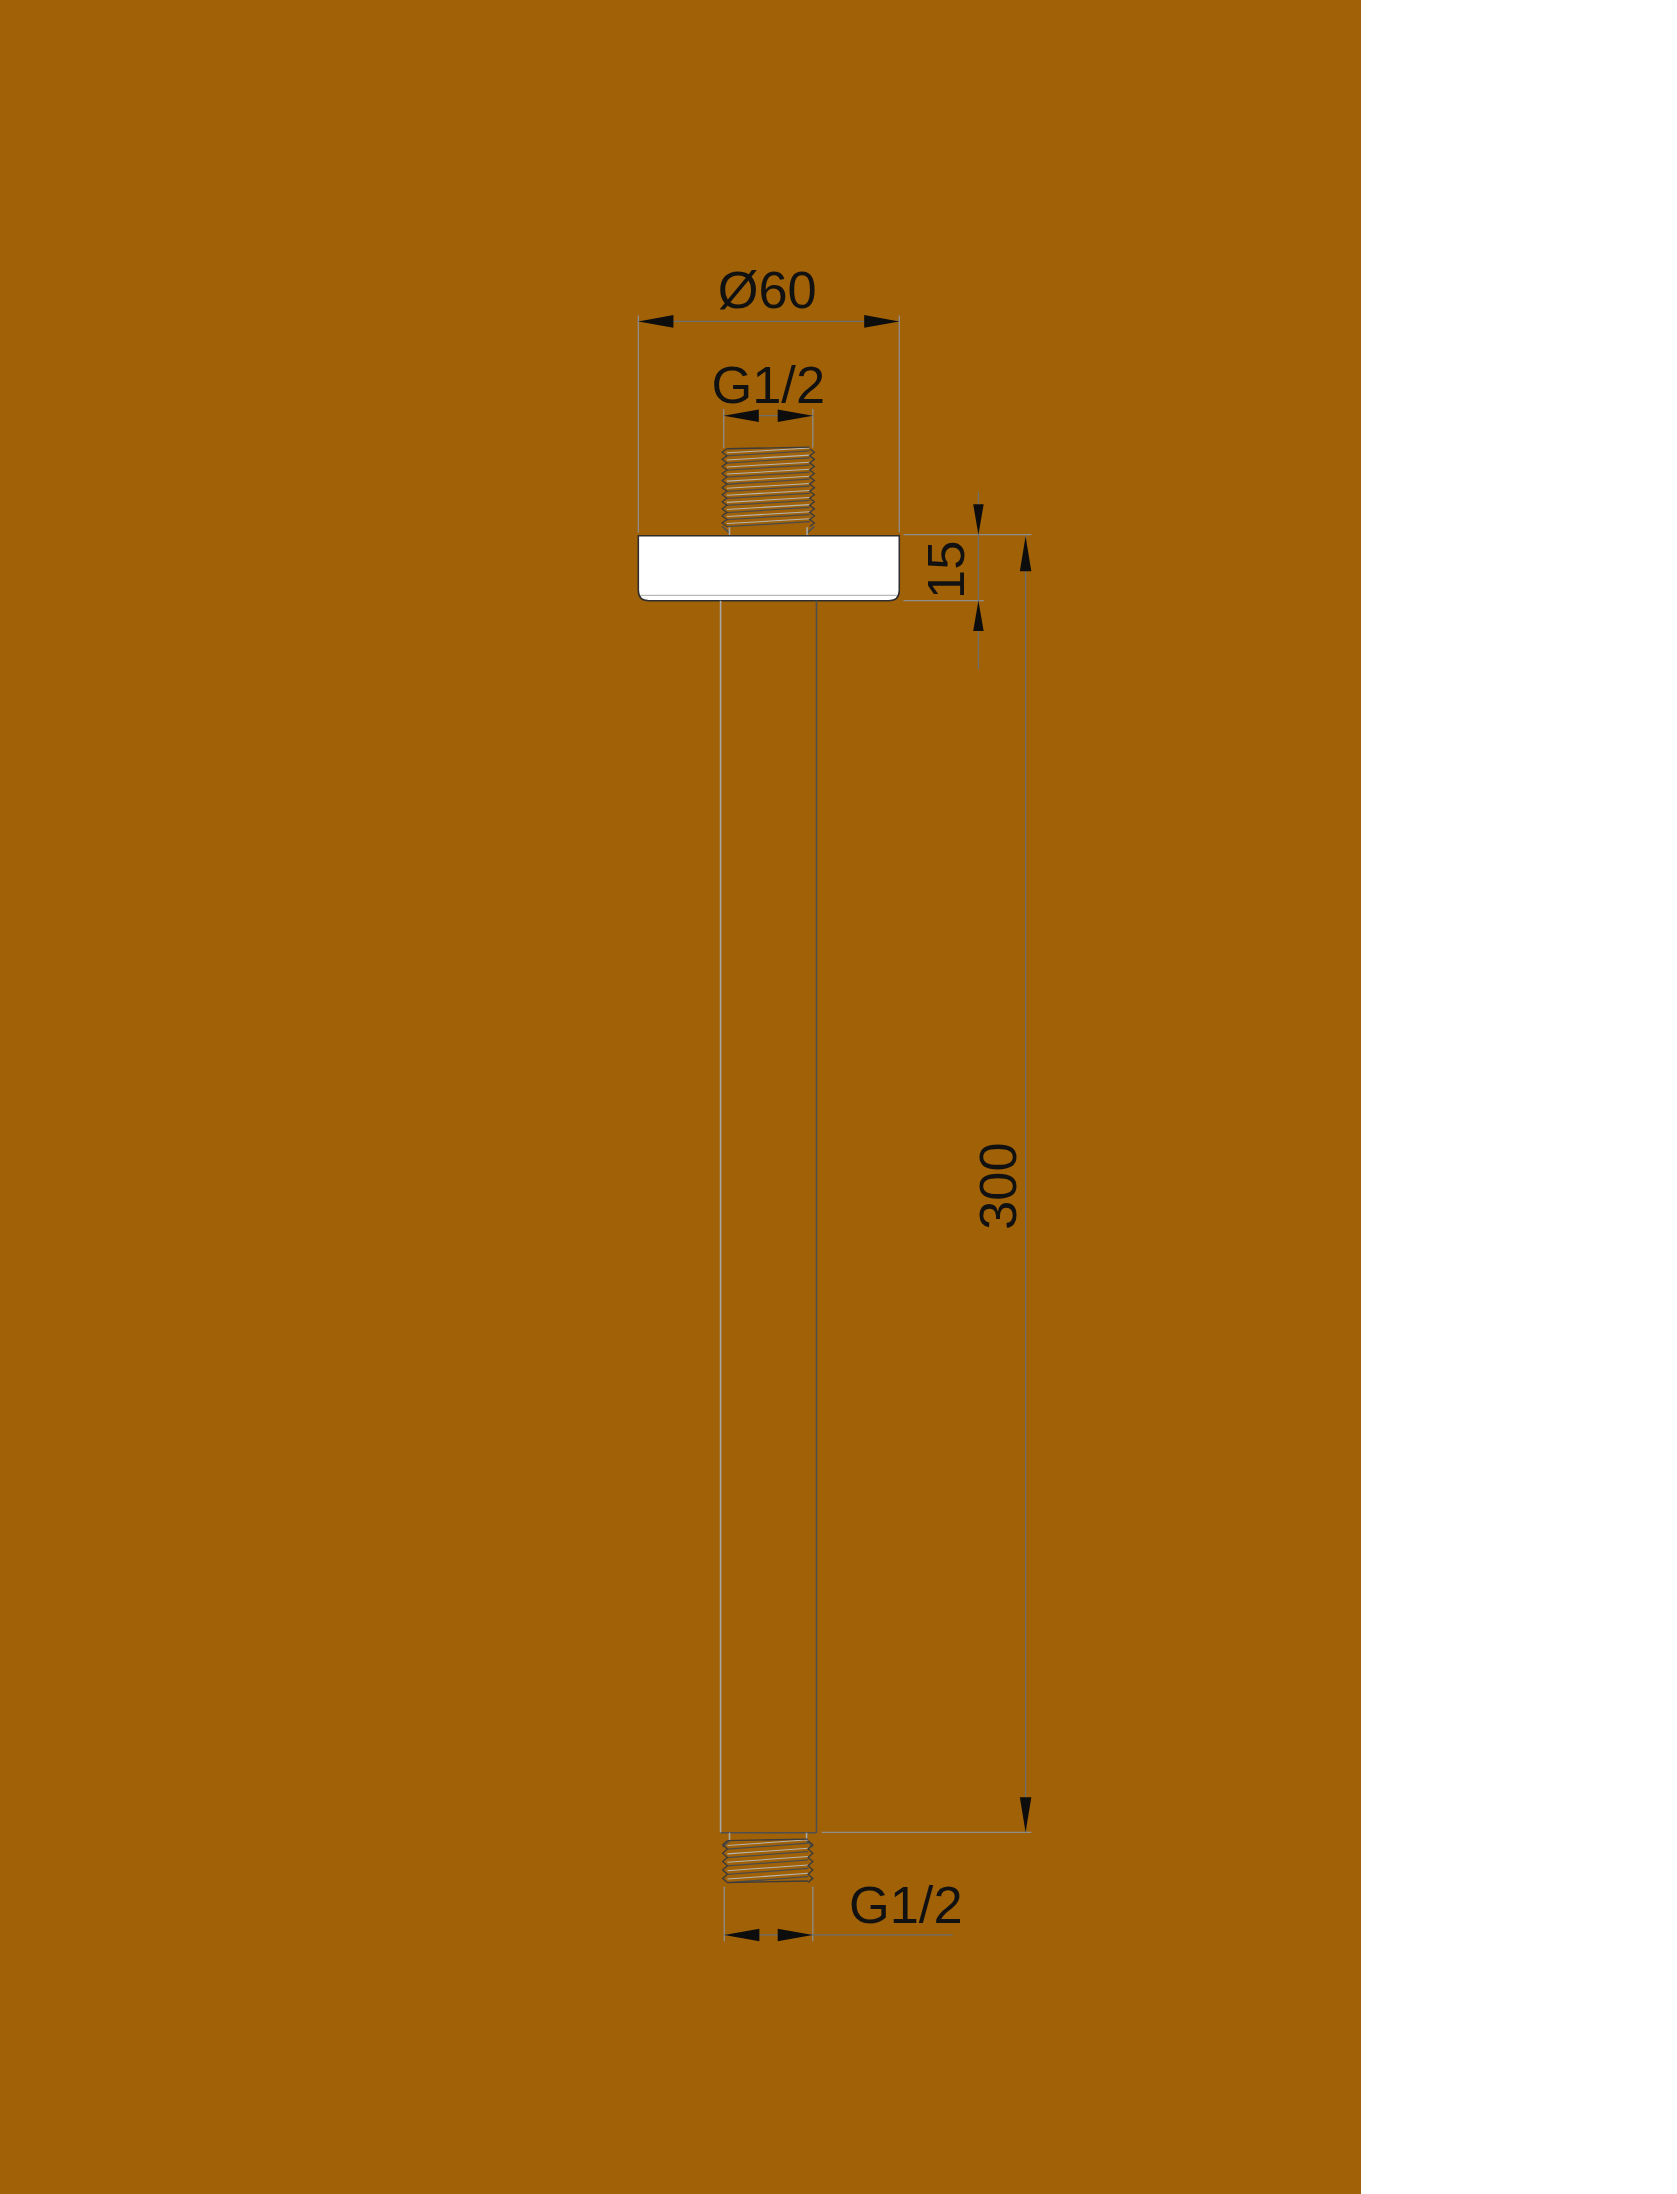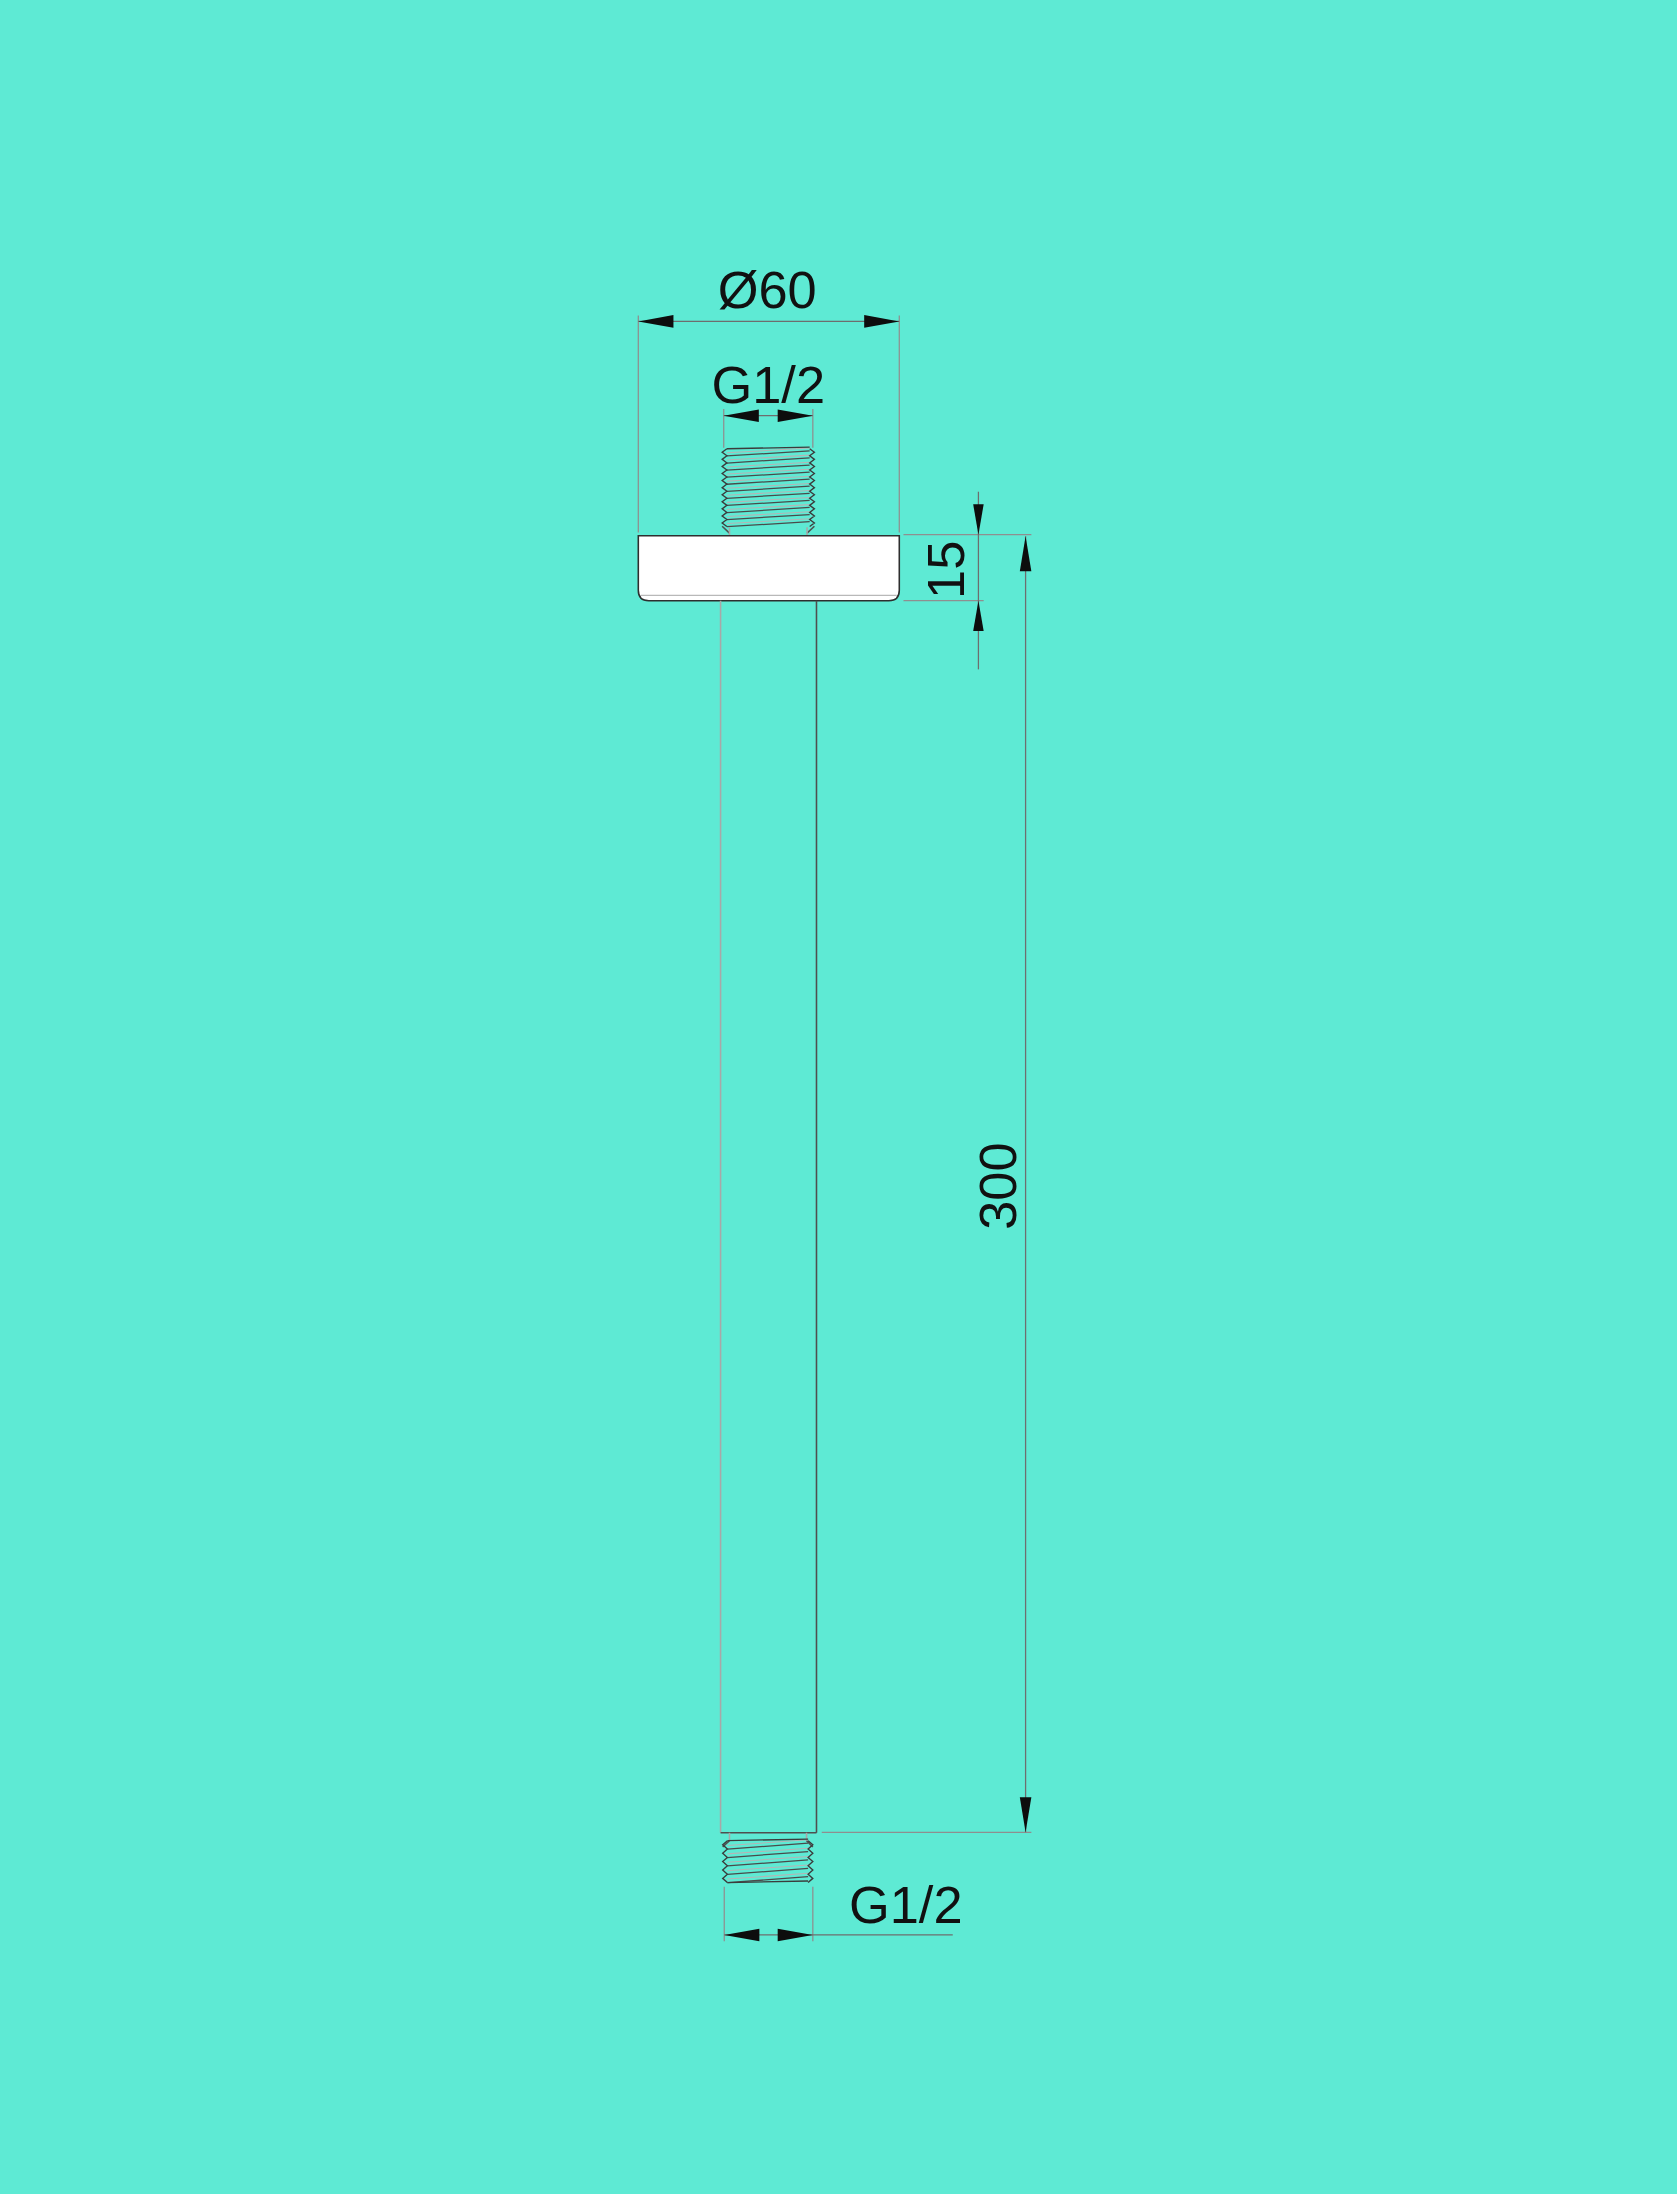--- a/index.html
+++ b/index.html
@@ -2,23 +2,23 @@
 <html style="font-size:8.4px"><head>
 <meta charset="utf-8">
 <style>
   html, body {
     margin: 0;
     padding: 0;
     background: #ffffff;
   }
   .canvas {
     position: relative;
-    width: 1677px;
+    width: 1361px;
     height: 2194px;
-    background: #5eead4;
+    background: #a16207;
     overflow: hidden;
   }
   svg.drawing {
     position: absolute;
     left: 0;
     top: 0;
     display: block;
   }
   .dim-text {
     font-family: "Liberation Sans", "DejaVu Sans", sans-serif;

